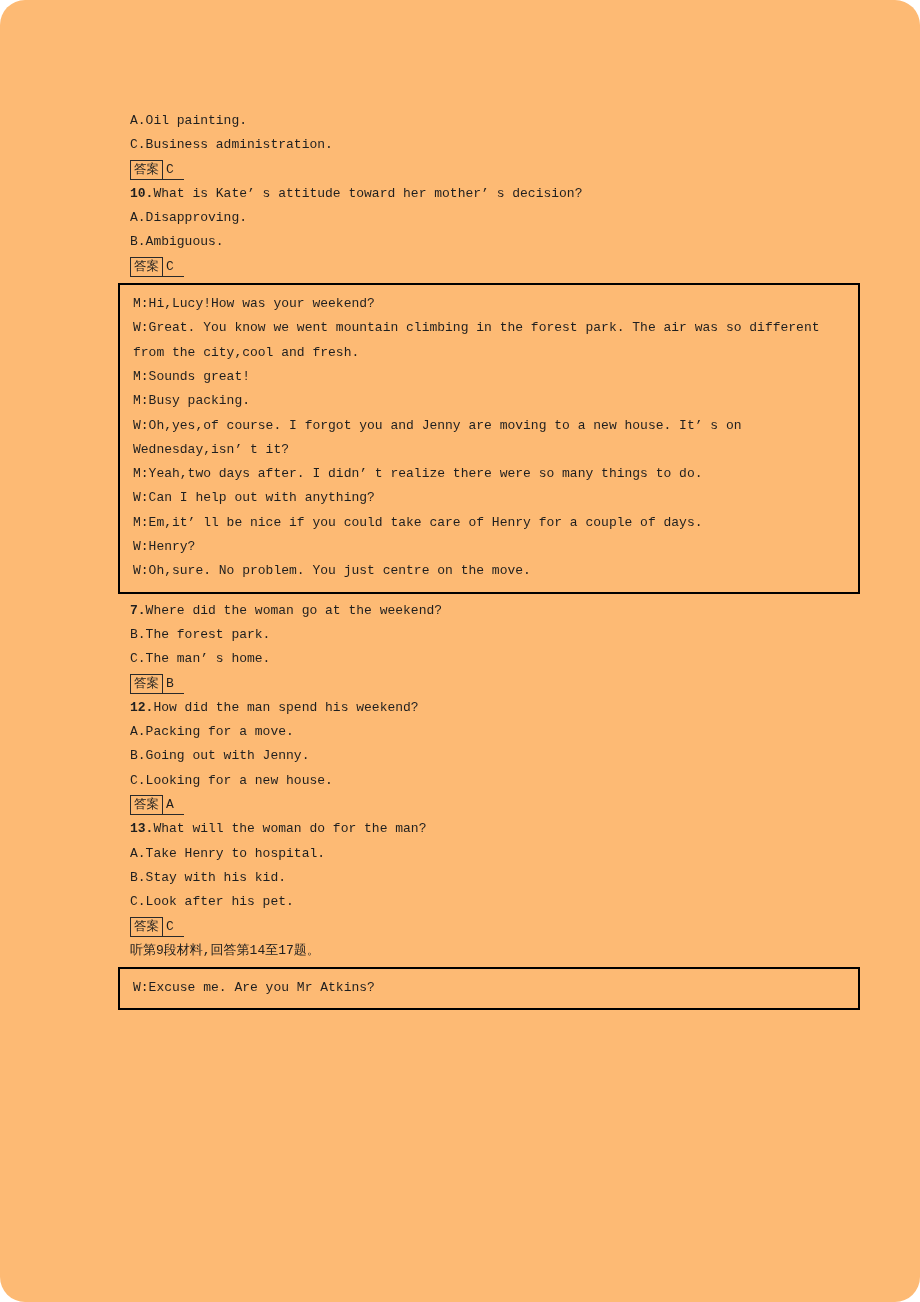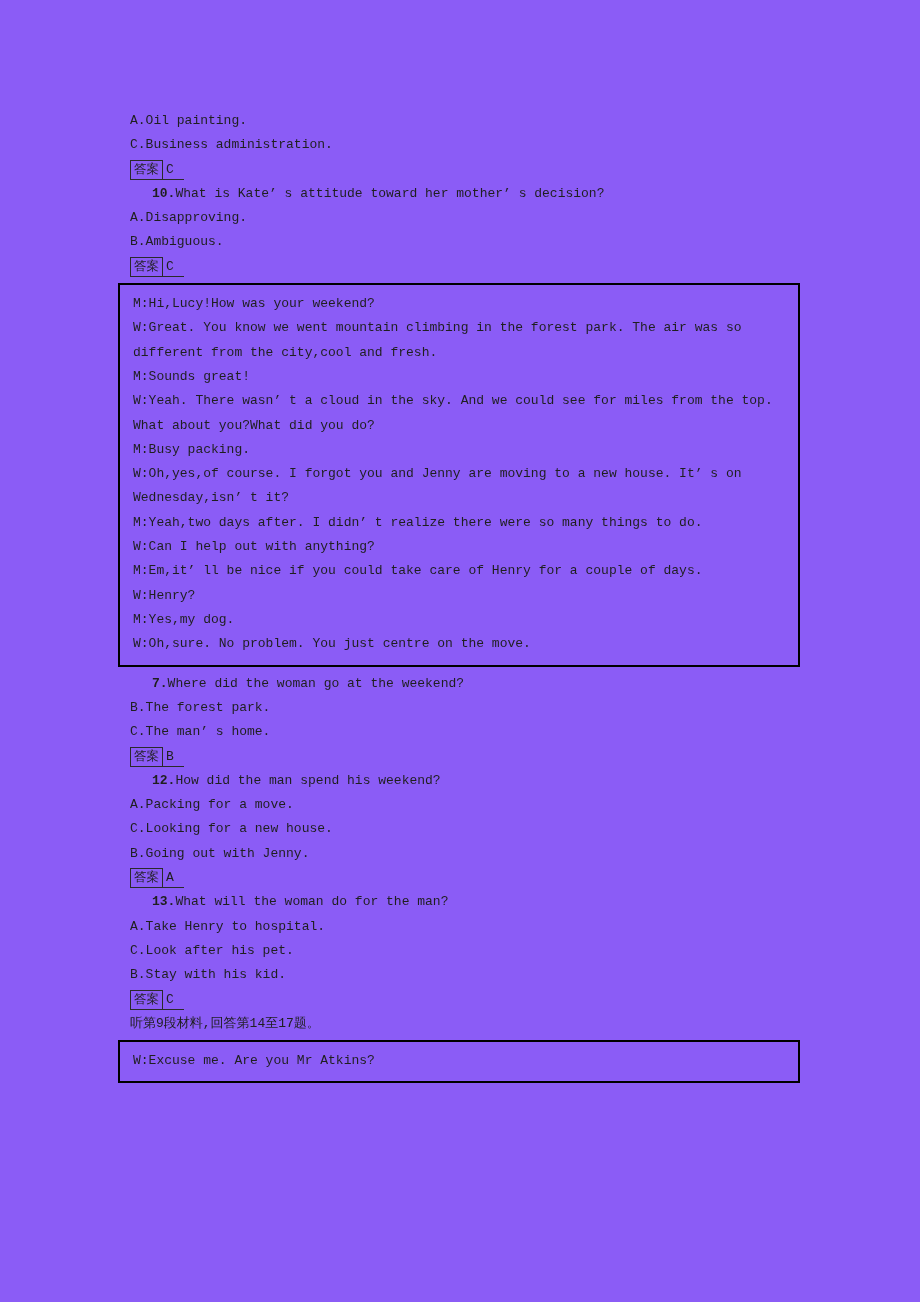--- a/index.html
+++ b/index.html
@@ -1,48 +1,49 @@
 <!DOCTYPE html>
 <html><head>
 <meta charset="utf-8">
 <style>
   html, body { margin: 0; padding: 0; background: #ffffff; }
   .page {
     position: relative;
     width: 920px;
     height: 1302px;
     box-sizing: border-box;
-    background: #8b5cf6;
+    background: #fdba74;
     padding: 109px 110px 0 118px;
     font-family: "Liberation Mono", "DejaVu Sans Mono", monospace;
     font-size: 13px;
     line-height: 24.3px;
     color: #1f1f1f;
     overflow: hidden;
+    border-radius: 25px;
   }
   .line { padding-left: 12px; }
-  .qnum { font-weight: bold; margin-left: 22px; }
+  .qnum { font-weight: bold; }
   .answer-line { height: 24.3px; display: flex; align-items: center; }
   .answer-wrap { display: inline-flex; align-items: flex-end; }
   .answer-box {
     display: inline-block;
     border: 1px solid #2a2a2a;
     padding: 0 3px;
     line-height: 18px;
     font-size: 12.5px;
   }
   .answer-value {
     display: inline-block;
     border-bottom: 1px solid #2a2a2a;
     padding: 0 10px 0 3px;
     line-height: 19px;
   }
   .dialog-box {
     box-sizing: border-box;
-    width: 682px;
+    width: 742px;
     border: 2px solid #000000;
     padding: 7px 12px 8px 13px;
     margin: 4px 0 5px 0;
   }
   .dialog-line { margin: 0; line-height: 24.3px; }
 </style>
 </head>
 <body>
 
 <div class="page">
@@ -61,53 +62,51 @@
       <div class="line answer-line">
         <span class="answer-wrap">
           <span class="answer-box">答案</span>
           <span class="answer-value">C</span>
         </span>
       </div>
       <div class="dialog-box">
         <p class="dialog-line">M:Hi,Lucy!How was your weekend?</p>
         <p class="dialog-line">W:Great. You know we went mountain climbing in the forest park. The air was so different from the city,cool and fresh.</p>
         <p class="dialog-line">M:Sounds great!</p>
-        <p class="dialog-line">W:Yeah. There wasn’ t a cloud in the sky. And we could see for miles from the top. What about you?What did you do?</p>
         <p class="dialog-line">M:Busy packing.</p>
         <p class="dialog-line">W:Oh,yes,of course. I forgot you and Jenny are moving to a new house. It’ s on Wednesday,isn’ t it?</p>
         <p class="dialog-line">M:Yeah,two days after. I didn’ t realize there were so many things to do.</p>
         <p class="dialog-line">W:Can I help out with anything?</p>
         <p class="dialog-line">M:Em,it’ ll be nice if you could take care of Henry for a couple of days.</p>
         <p class="dialog-line">W:Henry?</p>
-        <p class="dialog-line">M:Yes,my dog.</p>
         <p class="dialog-line">W:Oh,sure. No problem. You just centre on the move.</p>
       </div>
       <div class="line"><span class="qnum">7.</span><span class="qtext">Where did the woman go at the weekend?</span></div>
       <div class="line">B.The forest park.</div>
       <div class="line">C.The man’ s home.</div>
       <div class="line answer-line">
         <span class="answer-wrap">
           <span class="answer-box">答案</span>
           <span class="answer-value">B</span>
         </span>
       </div>
       <div class="line"><span class="qnum">12.</span><span class="qtext">How did the man spend his weekend?</span></div>
       <div class="line">A.Packing for a move.</div>
+      <div class="line">B.Going out with Jenny.</div>
       <div class="line">C.Looking for a new house.</div>
-      <div class="line">B.Going out with Jenny.</div>
       <div class="line answer-line">
         <span class="answer-wrap">
           <span class="answer-box">答案</span>
           <span class="answer-value">A</span>
         </span>
       </div>
       <div class="line"><span class="qnum">13.</span><span class="qtext">What will the woman do for the man?</span></div>
       <div class="line">A.Take Henry to hospital.</div>
+      <div class="line">B.Stay with his kid.</div>
       <div class="line">C.Look after his pet.</div>
-      <div class="line">B.Stay with his kid.</div>
       <div class="line answer-line">
         <span class="answer-wrap">
           <span class="answer-box">答案</span>
           <span class="answer-value">C</span>
         </span>
       </div>
       <div class="line section">听第9段材料,回答第14至17题。</div>
       <div class="dialog-box">
         <p class="dialog-line">W:Excuse me. Are you Mr Atkins?</p>
       </div>

